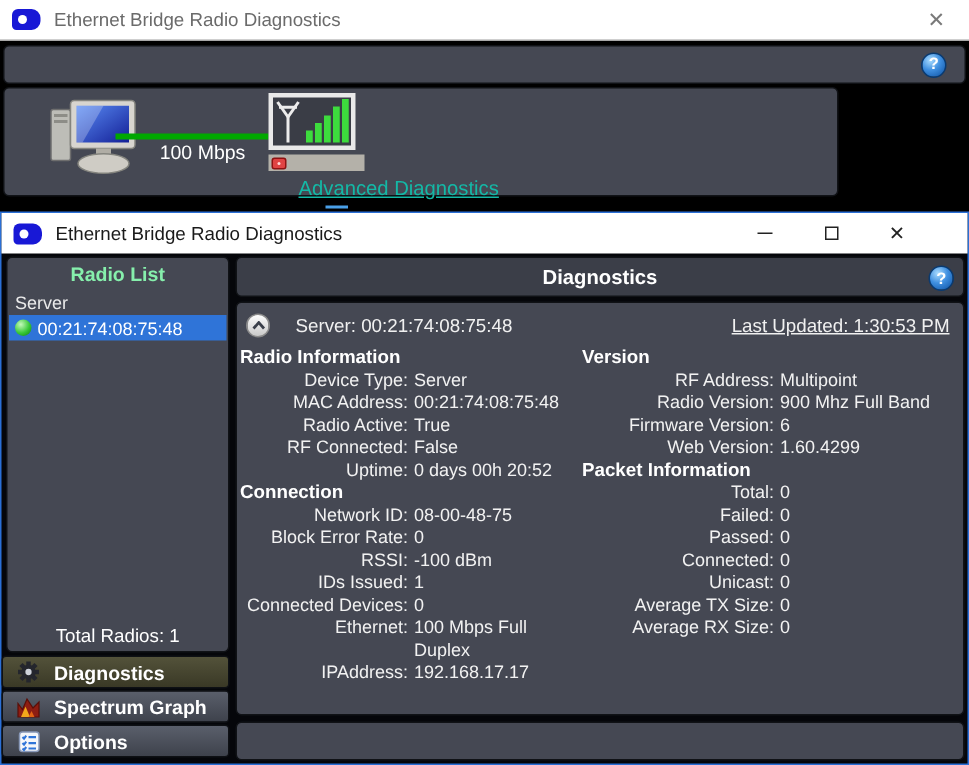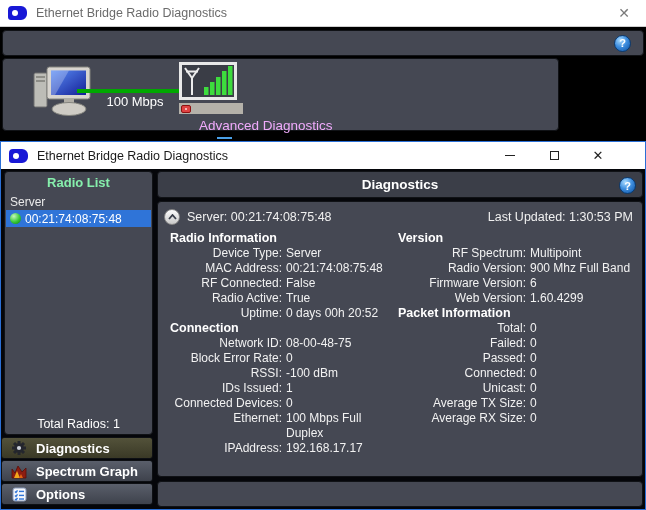--- a/index.html
+++ b/index.html
@@ -29,21 +29,21 @@
   .w1-stage { position:absolute; top:58px; left:2px; width:557px; height:73px; }
   .pc-icon { position:absolute; left:28px; top:6px; }
   .eth-line { position:absolute; left:74px; top:30px; width:104px; height:4px; background:#00a800; }
   .eth-label { position:absolute; left:86px; top:35px; width:92px; text-align:center; color:#fff; font-size:13px; }
   .antenna-box { position:absolute; left:176px; top:3px; width:58px; height:38px;
     background:#3a3d46; border:3px solid #e9e9e9; box-sizing:border-box; }
   .status-strip { position:absolute; left:176px; top:44px; width:64px; height:11px; background:#b4b1a9; }
   .alert-dot { position:absolute; left:2px; top:1.5px; width:10px; height:8px; background:#e04343;
     border:1px solid #8d1212; border-radius:2px; box-sizing:border-box; }
   .alert-dot::after { content:""; position:absolute; left:3px; top:2px; width:2px; height:2px; border-radius:50%; background:#ffd8d8; }
-  .adv-link { position:absolute; left:196px; top:59px; color:#f0abfc; font-size:13.5px; }
+  .adv-link { position:absolute; left:196px; top:59px; color:#14b8a6; font-size:13.5px; text-decoration:underline; }
   .link-remnant { position:absolute; top:137px; left:217px; width:15px; height:2px; background:#4aa0e8; }
 
   
   .w2 { position:absolute; top:141px; left:0; width:646px; height:369px;
     background:#05060a; border:1px solid #2a6fd6; box-sizing:border-box; }
   .w2-titlebar { height:27px; background:#fff; display:flex; align-items:center; padding:0 8px; box-sizing:border-box; }
   .w2-title { color:#1a1a1a; font-size:12.5px; margin-left:9px; flex:1; }
   .w2-controls { display:flex; align-items:center; gap:30px; padding-right:32px; }
   .ctl { display:flex; align-items:center; justify-content:center; width:14px; height:14px; }
   .min-glyph { width:10px; height:1.5px; background:#222; }
@@ -66,25 +66,25 @@
     background:linear-gradient(#5a5f6b, #3e424c); }
   .nav-btn.selected { background:linear-gradient(#53523a, #3a3926); }
   .nav-icon { width:16px; height:16px; display:flex; align-items:center; justify-content:center; flex:0 0 auto; }
 
   
   .main-header { position:absolute; top:29px; left:156px; width:486px; height:27px; background:#3b3e48;
     display:flex; align-items:center; justify-content:center; }
   .main-header .title { color:#fff; font-weight:bold; font-size:13.5px; }
   .main-header .help-sphere { position:absolute; right:6px; top:5px; }
   .main-panel { position:absolute; top:59px; left:156px; width:486px; height:276px; }
-  .server-bar { height:18px; display:flex; align-items:center; gap:7px; padding:6px 9px 0 6px; color:#f0f0f0; font-size:12.5px; }
+  .server-bar { height:18px; display:flex; align-items:center; gap:17px; padding:6px 9px 0 6px; color:#f0f0f0; font-size:12.5px; }
   .collapse-btn { width:16px; height:16px; border-radius:50%; background:linear-gradient(#fdfdfd,#c9c9c9);
     border:1px solid #8a8a8a; display:flex; align-items:center; justify-content:center; box-sizing:border-box; flex:0 0 auto; }
-  .updated { margin-left:auto; }
-  .columns { display:flex; margin-top:5px; padding-left:12px; }
+  .updated { margin-left:auto;text-decoration:underline; }
+  .columns { display:flex; margin-top:5px; padding-left:2px; }
   .col-left { width:228px; flex:0 0 auto; }
   .col-right { flex:1; }
   .section-title { color:#fff; font-weight:bold; font-size:12.5px; line-height:15px; }
   .info-row { display:flex; line-height:15px; font-size:12px; color:#f2f2f2; }
   .info-row .lbl { width:112px; text-align:right; flex:0 0 auto; }
   .col-right .info-row .lbl { width:128px; }
   .info-row .val { margin-left:4px; }
   .bottom-strip { position:absolute; top:339px; left:156px; width:486px; height:26px; }
 </style>
 </head>
@@ -240,28 +240,28 @@
         <div class="section-title">Radio Information</div>
         <div class="info-row">
             <span class="lbl">Device Type:</span>
             <span class="val">Server</span>
           </div>
         <div class="info-row">
             <span class="lbl">MAC Address:</span>
             <span class="val">00:21:74:08:75:48</span>
           </div>
         <div class="info-row">
+            <span class="lbl">Radio Active:</span>
+            <span class="val">True</span>
+          </div>
+        <div class="info-row">
             <span class="lbl">RF Connected:</span>
             <span class="val">False</span>
           </div>
         <div class="info-row">
-            <span class="lbl">Radio Active:</span>
-            <span class="val">True</span>
-          </div>
-        <div class="info-row">
             <span class="lbl">Uptime:</span>
             <span class="val">0 days 00h 20:52</span>
           </div>
 
         <div class="section-title">Connection</div>
         <div class="info-row">
             <span class="lbl">Network ID:</span>
             <span class="val">08-00-48-75</span>
           </div>
         <div class="info-row">
@@ -286,21 +286,21 @@
           </div>
         <div class="info-row">
             <span class="lbl">IPAddress:</span>
             <span class="val">192.168.17.17</span>
           </div>
       </div>
 
       <div class="col-right">
         <div class="section-title">Version</div>
         <div class="info-row">
-            <span class="lbl">RF Spectrum:</span>
+            <span class="lbl">RF Address:</span>
             <span class="val">Multipoint</span>
           </div>
         <div class="info-row">
             <span class="lbl">Radio Version:</span>
             <span class="val">900 Mhz Full Band</span>
           </div>
         <div class="info-row">
             <span class="lbl">Firmware Version:</span>
             <span class="val">6</span>
           </div>

